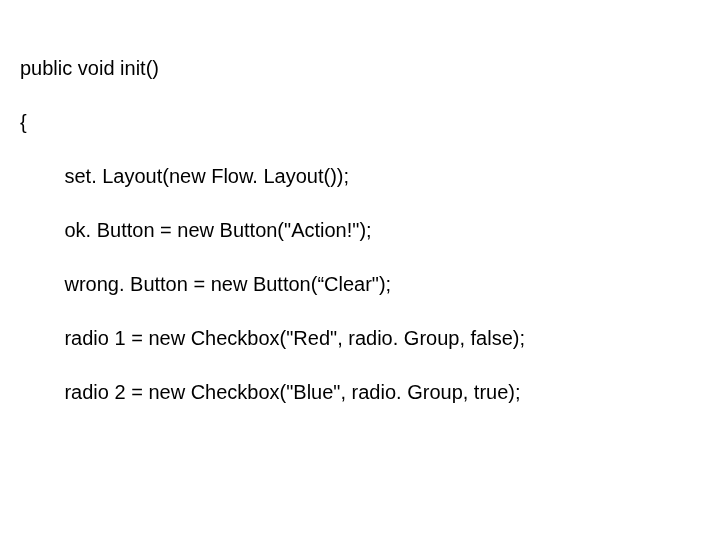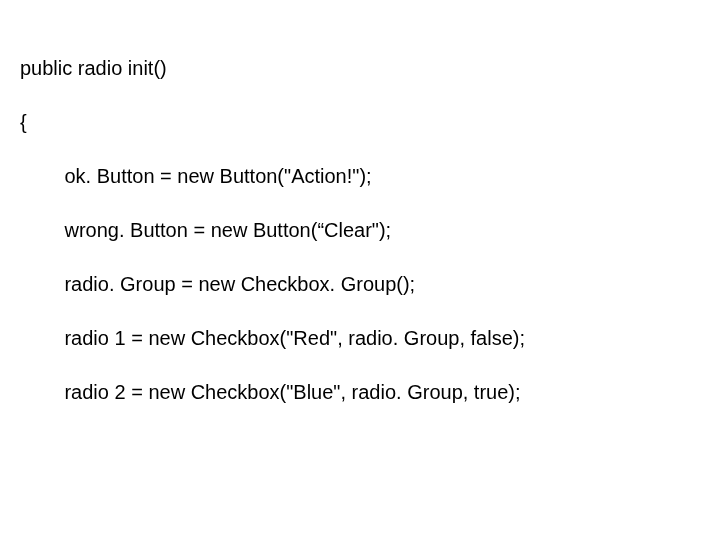--- a/index.html
+++ b/index.html
@@ -16,25 +16,25 @@
   .code {
     padding: 28px 20px 0 20px;
     line-height: 1.35;
     white-space: pre;
   }
 </style>
 </head>
 <body>
 
 <div class="code">
-<div>public radio init()</div>
+<div>public void init()</div>
 <div>{</div>
+<div>        set. Layout(new Flow. Layout());</div>
 <div>        ok. Button = new Button("Action!");</div>
 <div>        wrong. Button = new Button(“Clear");</div>
-<div>        radio. Group = new Checkbox. Group();</div>
 <div>        radio 1 = new Checkbox("Red", radio. Group, false);</div>
 <div>        radio 2 = new Checkbox("Blue", radio. Group, true);</div>
 
 
 
 
 
 
 
 </div>

